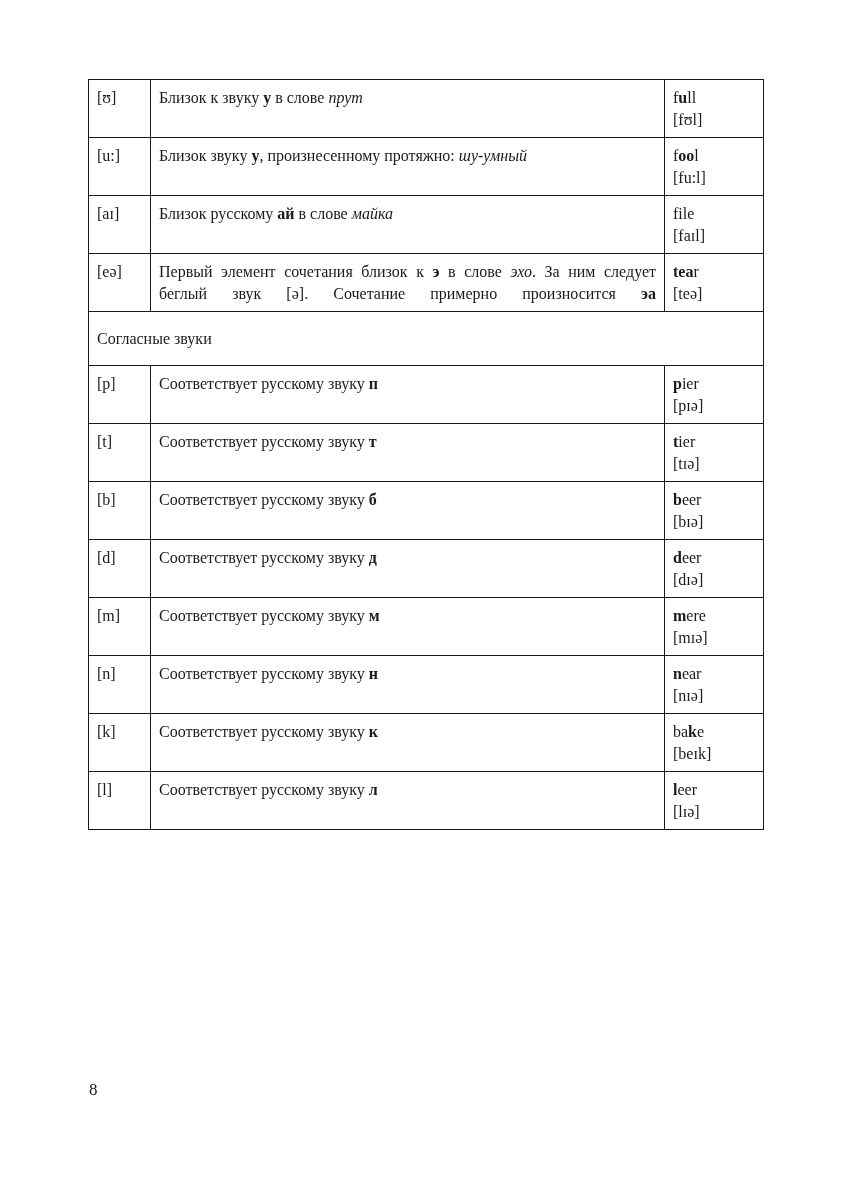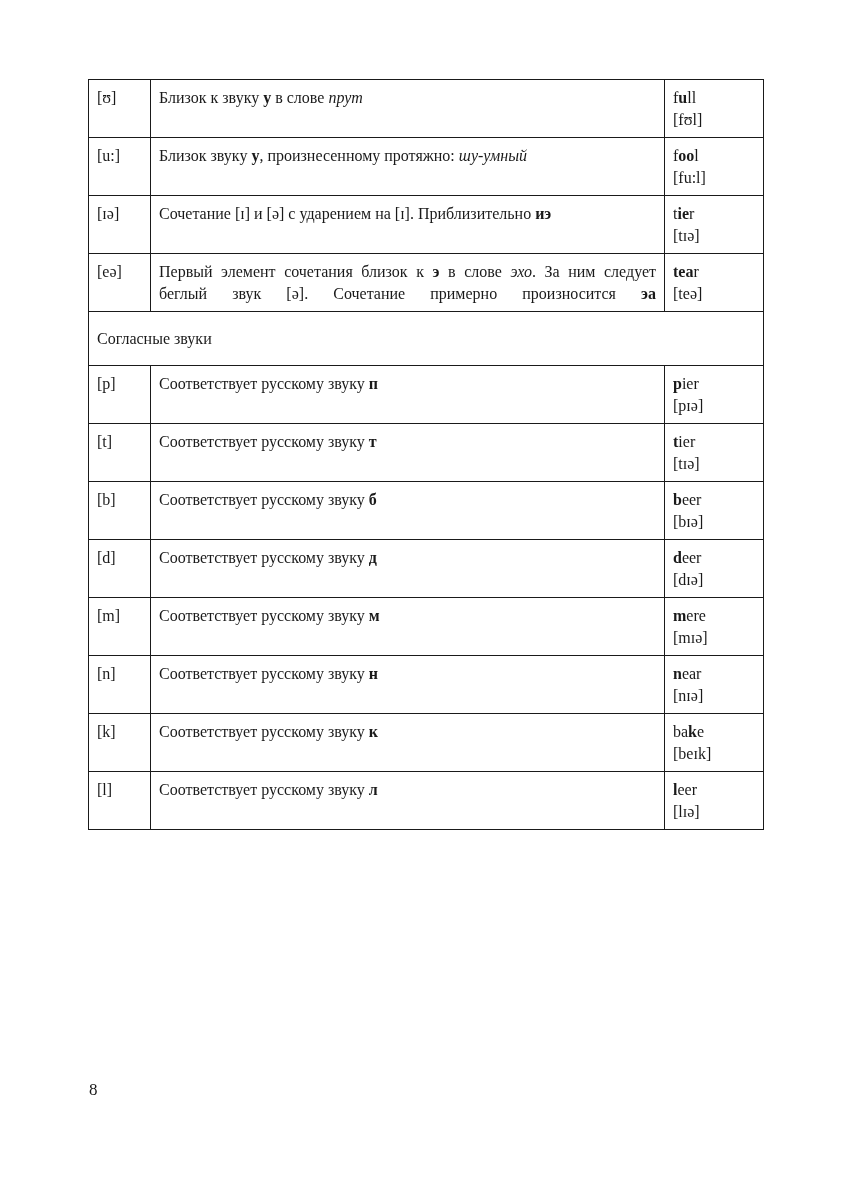--- a/index.html
+++ b/index.html
@@ -52,25 +52,25 @@
       </tr>
       <tr>
         <td class="sym">[u:]</td>
         <td class="desc"><span>Близок звуку </span><b>у</b><span>, произнесенному протяжно: </span><i>шу-умный</i></td>
         <td class="ex">
           <span class="ex-line"><span>f</span><b>oo</b><span>l</span></span>
           <span class="ex-line">[fu:l]</span>
         </td>
       </tr>
       <tr>
-        <td class="sym">[ɪə]</td>
-        <td class="desc"><span>Сочетание [ɪ] и [ə] с ударением на [ɪ]. Приблизительно </span><b>иэ</b></td>
+        <td class="sym">[aɪ]</td>
+        <td class="desc"><span>Близок русскому </span><b>ай</b><span> в слове </span><i>майка</i></td>
         <td class="ex">
-          <span class="ex-line"><span>t</span><b>ie</b><span>r</span></span>
-          <span class="ex-line">[tɪə]</span>
+          <span class="ex-line"><span>file</span></span>
+          <span class="ex-line">[faɪl]</span>
         </td>
       </tr>
       <tr>
         <td class="sym">[eə]</td>
         <td class="desc just"><span>Первый элемент сочетания близок к </span><b>э</b><span> в слове </span><i>эхо</i><span>. За ним следует беглый звук [ə]. Сочетание примерно произносится </span><b>эа</b></td>
         <td class="ex">
           <span class="ex-line"><b>tea</b><span>r</span></span>
           <span class="ex-line">[teə]</span>
         </td>
       </tr>

